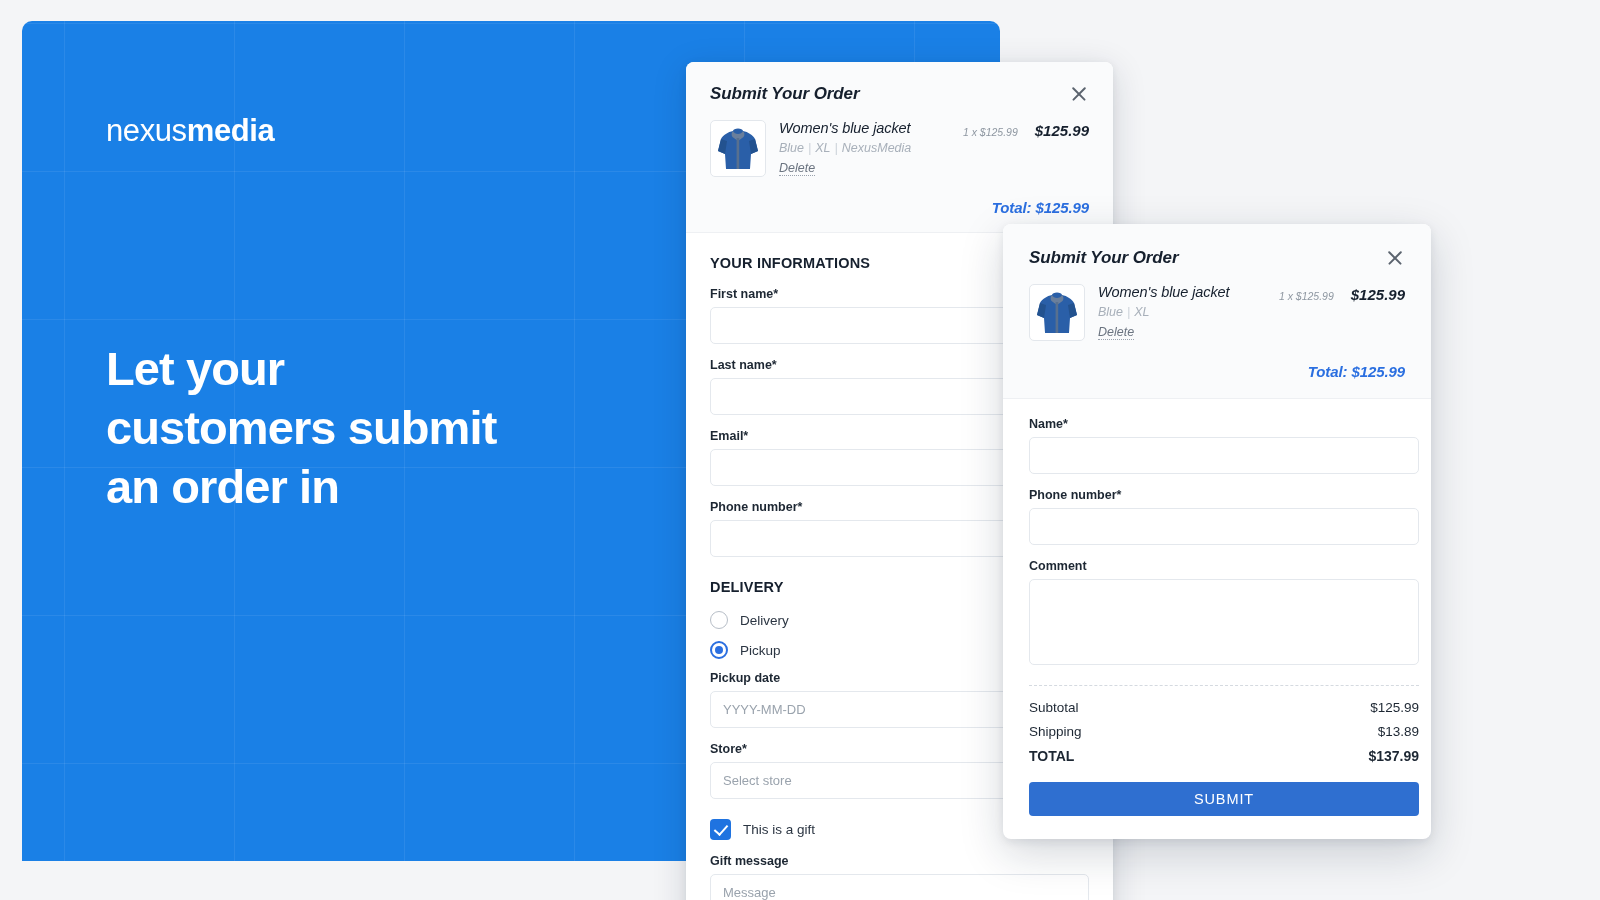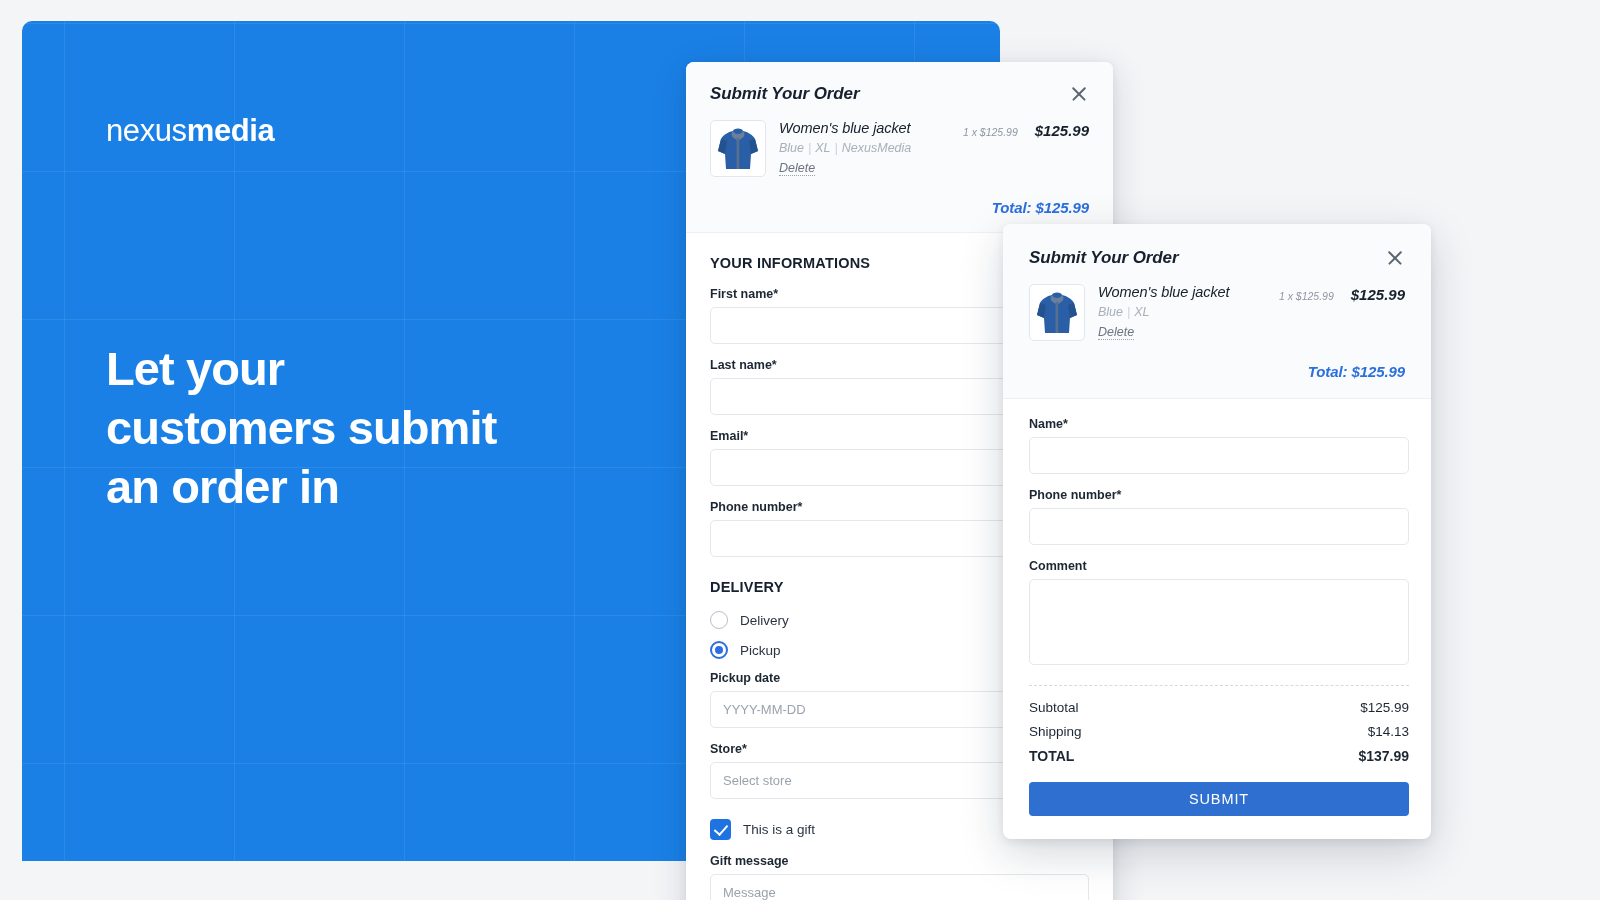--- a/index.html
+++ b/index.html
@@ -254,21 +254,21 @@
 
   
   .modal-front {
     left: 1003px;
     top: 224px;
     width: 428px;
     height: 615px;
     box-shadow: 0 14px 44px rgba(19,32,56,0.18), 0 3px 10px rgba(19,32,56,0.09);
   }
   .modal-front .cart-zone { padding: 24px 26px 18px 26px; }
-  .modal-front .form-zone { padding: 18px 22px 20px 26px; }
+  .modal-front .form-zone { padding: 18px 12px 20px 26px; }
 
   .totals { margin-top: 16px; border-top: 1px dashed #d5dae0; padding-top: 14px; }
   .total-row {
     display: flex;
     justify-content: space-between;
     align-items: baseline;
     font-size: 13.5px;
     color: #1d2733;
     margin-bottom: 9px;
   }
@@ -453,21 +453,21 @@
         <textarea class="text-input" style=""></textarea>
       </div>
 
       <div class="totals">
         <div class="total-row">
           <span>Subtotal</span>
           <span>$125.99</span>
         </div>
         <div class="total-row">
           <span>Shipping</span>
-          <span>$14.13</span>
+          <span>$13.89</span>
         </div>
         <div class="total-row grand">
           <span>TOTAL</span>
           <span>$137.99</span>
         </div>
       </div>
 
       <button class="submit-btn">SUBMIT</button>
     </div>
   </div>

